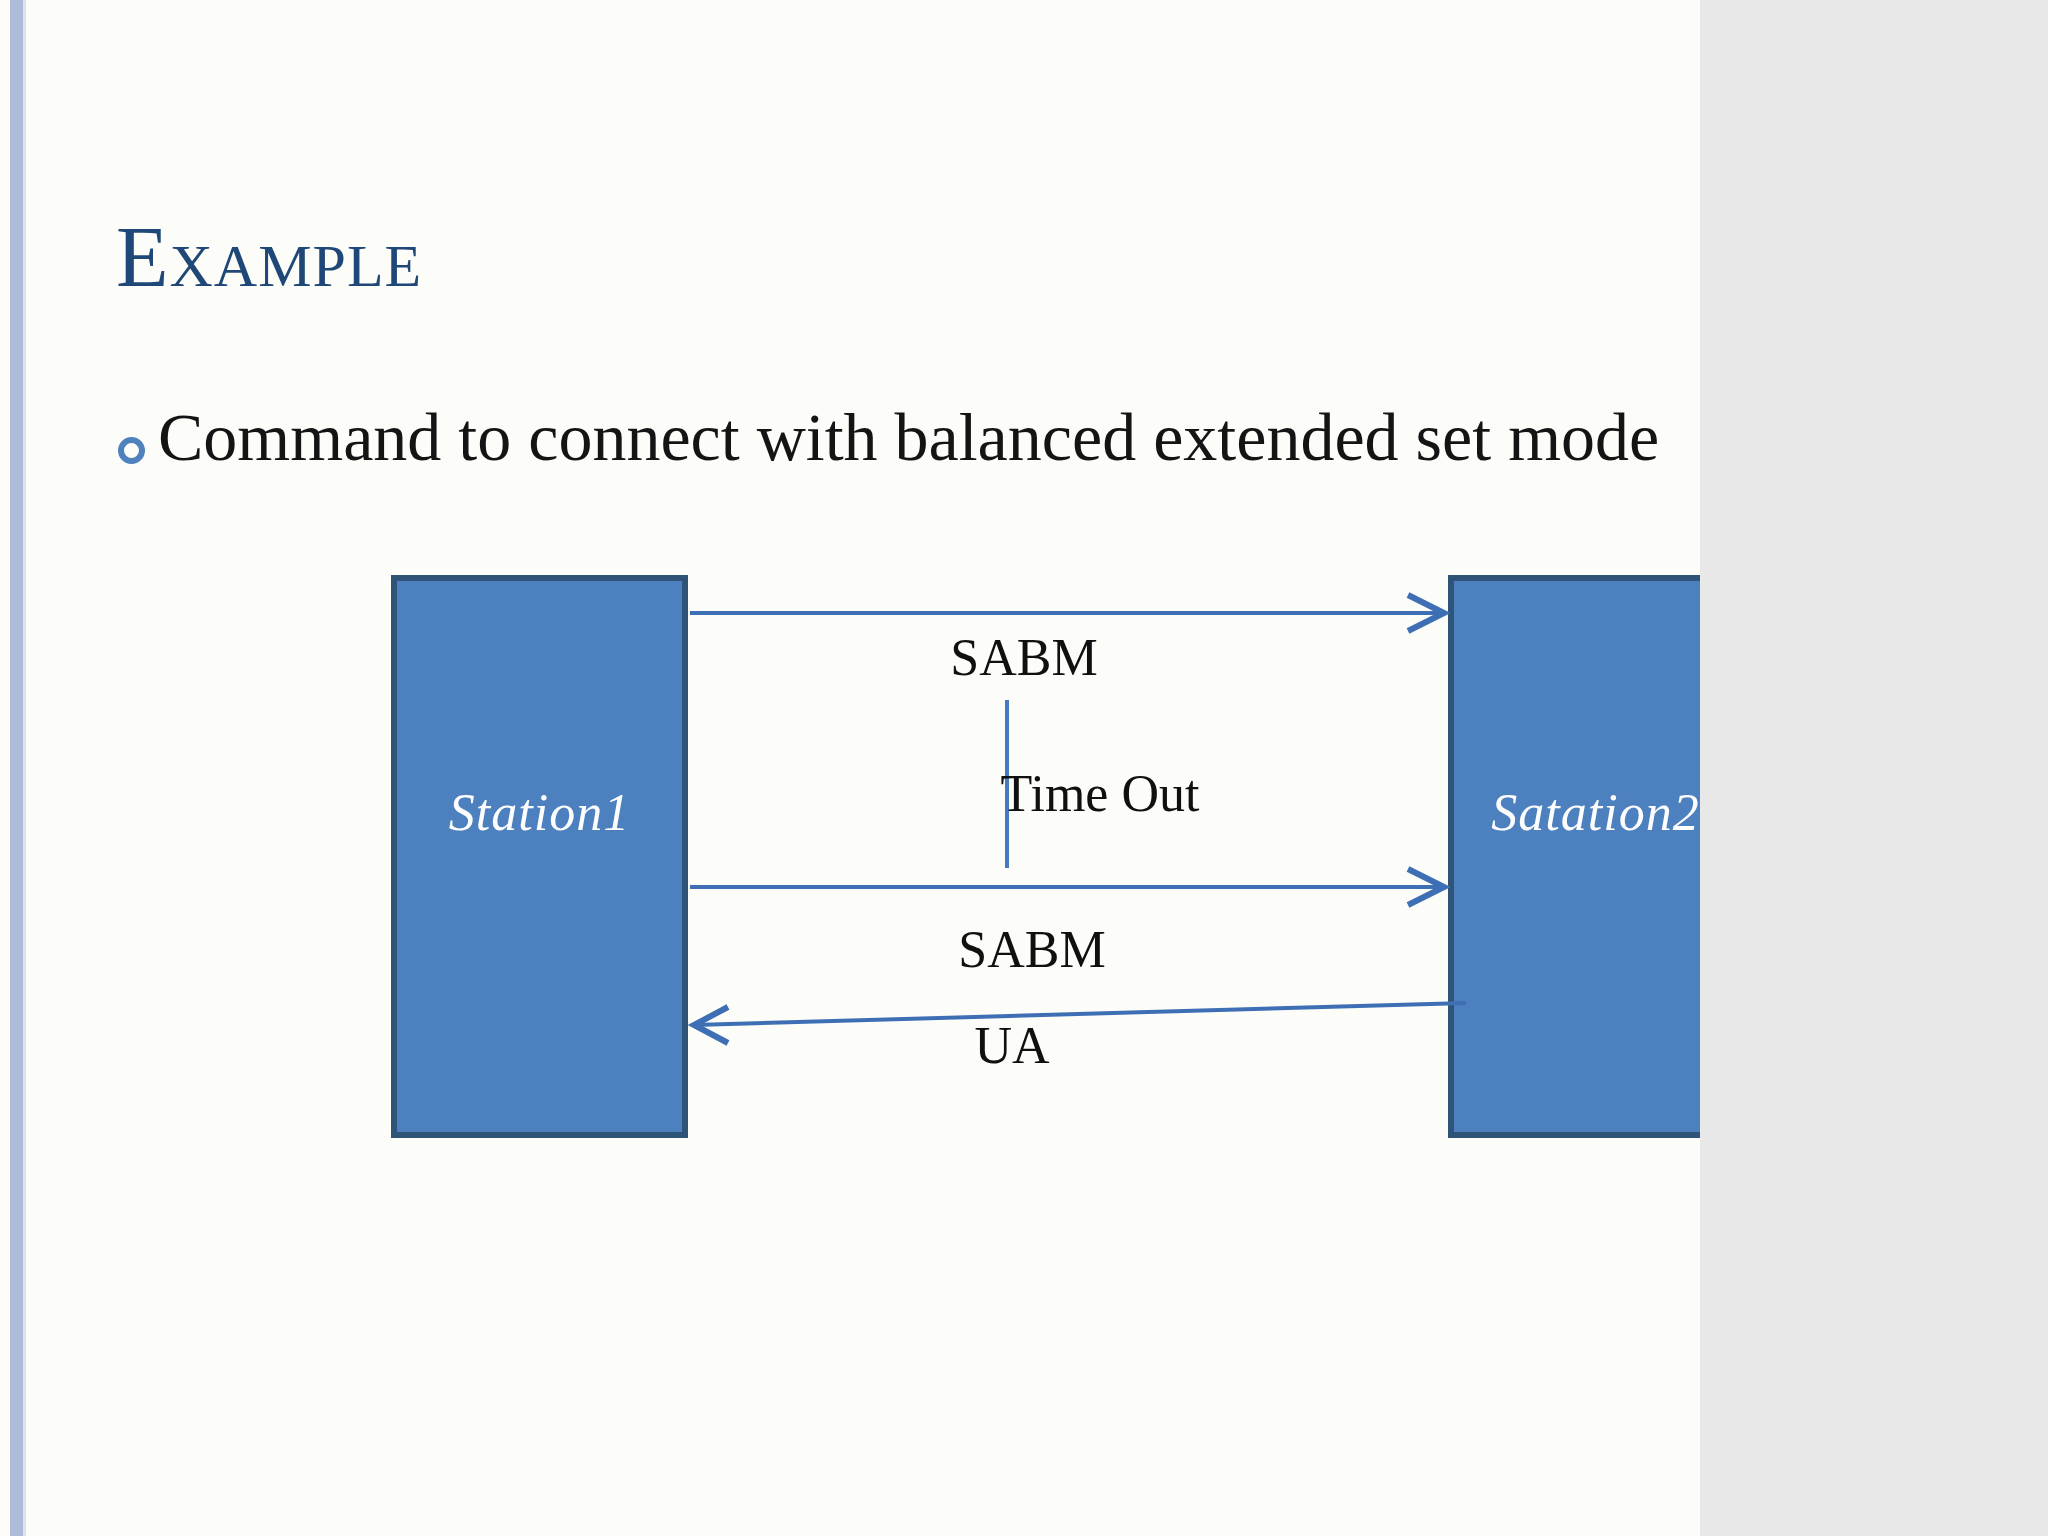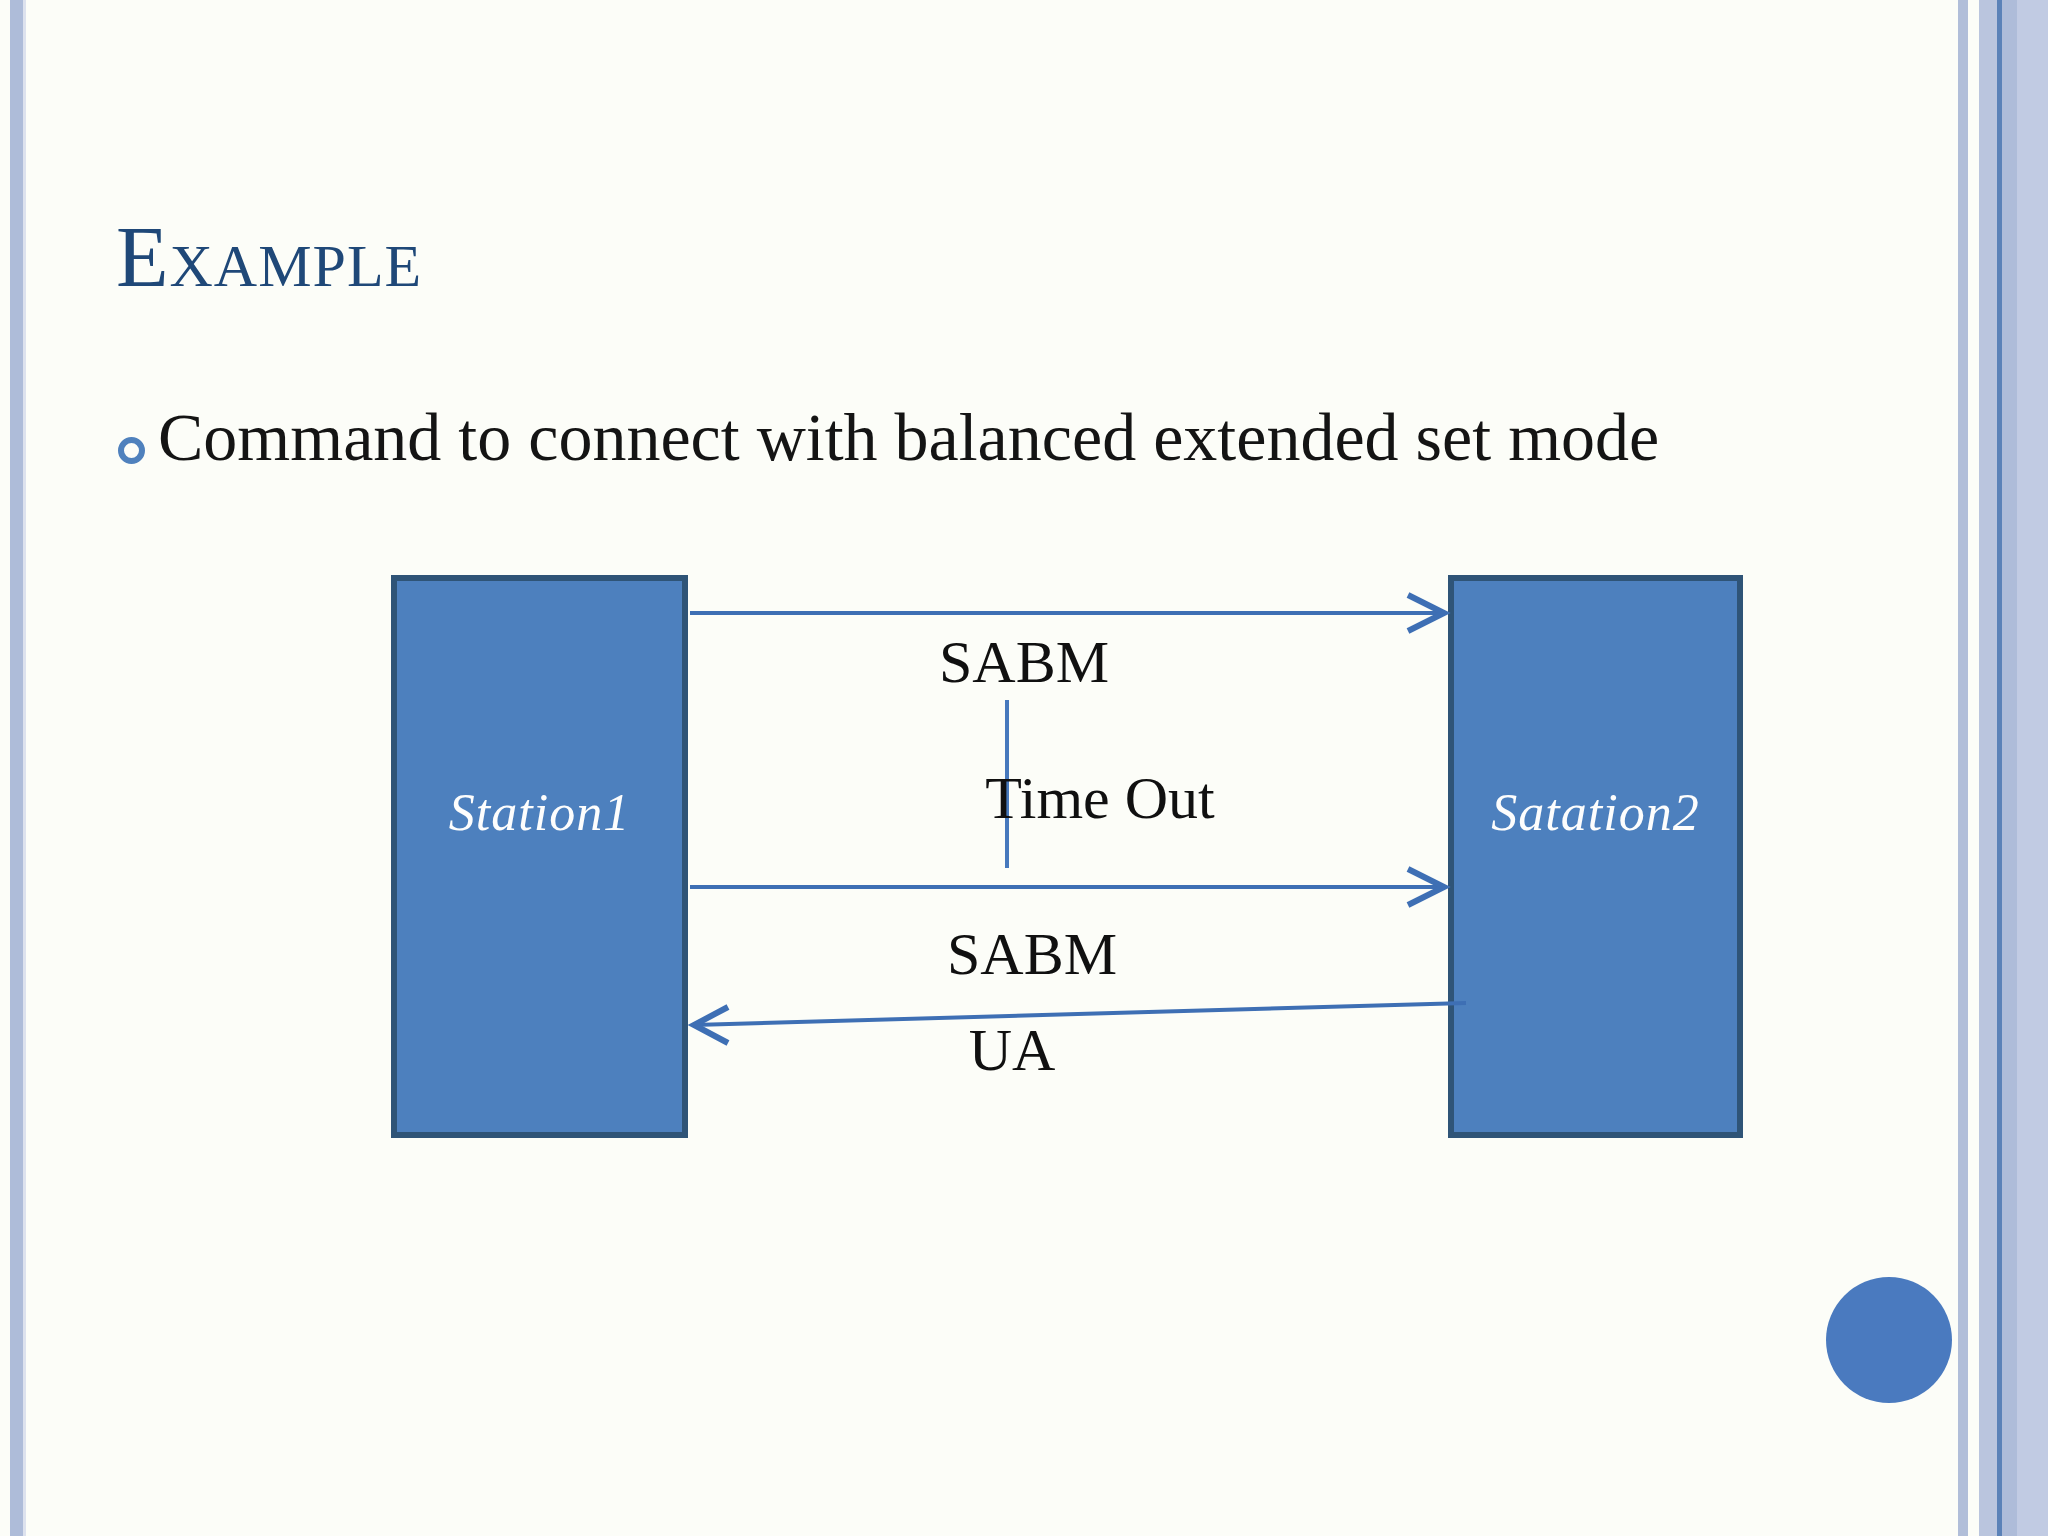--- a/index.html
+++ b/index.html
@@ -1,18 +1,18 @@
 <!DOCTYPE html>
 <html><head>
 <meta charset="utf-8">
 <style>
   html,body{margin:0;padding:0;background:#e8e8e8;}
   .slide{
     position:relative;
-    width:2048px;height:1536px;
+    width:1700px;height:1536px;
     background:#fcfdf8;
     overflow:hidden;
     font-family:"Liberation Serif", serif;
   }
   
   .stripe{position:absolute;top:0;bottom:0;}
   .stripe-left-main{left:10px;width:13px;background:#aebcd9;}
   .stripe-left-thin{left:23px;width:3px;background:#dde2ee;}
   .stripe-right-a{left:1958px;width:10px;background:#b1bed9;}
   .stripe-right-b{left:1979px;width:18px;background:#bac5de;}
@@ -61,21 +61,21 @@
   .station2{left:1448px;width:295px;justify-content:center;}
   .station-label{
     color:#fdfdfd;
     font-size:52px;
     letter-spacing:1px;
   }
   .diagram-svg{position:absolute;left:0;top:0;width:2048px;height:1536px;pointer-events:none;}
   .msg-label{
     position:absolute;
     transform:translateX(-50%);
-    font-size:60px;color:#101010;
+    font-size:52px;color:#101010;
     line-height:1;white-space:nowrap;
   }
   .lbl-sabm1{left:1024px;top:632px;}
   .lbl-timeout{left:1100px;top:768px;}
   .lbl-sabm2{left:1032px;top:924px;}
   .lbl-ua{left:1012px;top:1020px;}
 
   .deco-circle{
     position:absolute;left:1826px;top:1277px;
     width:126px;height:126px;border-radius:50%;

